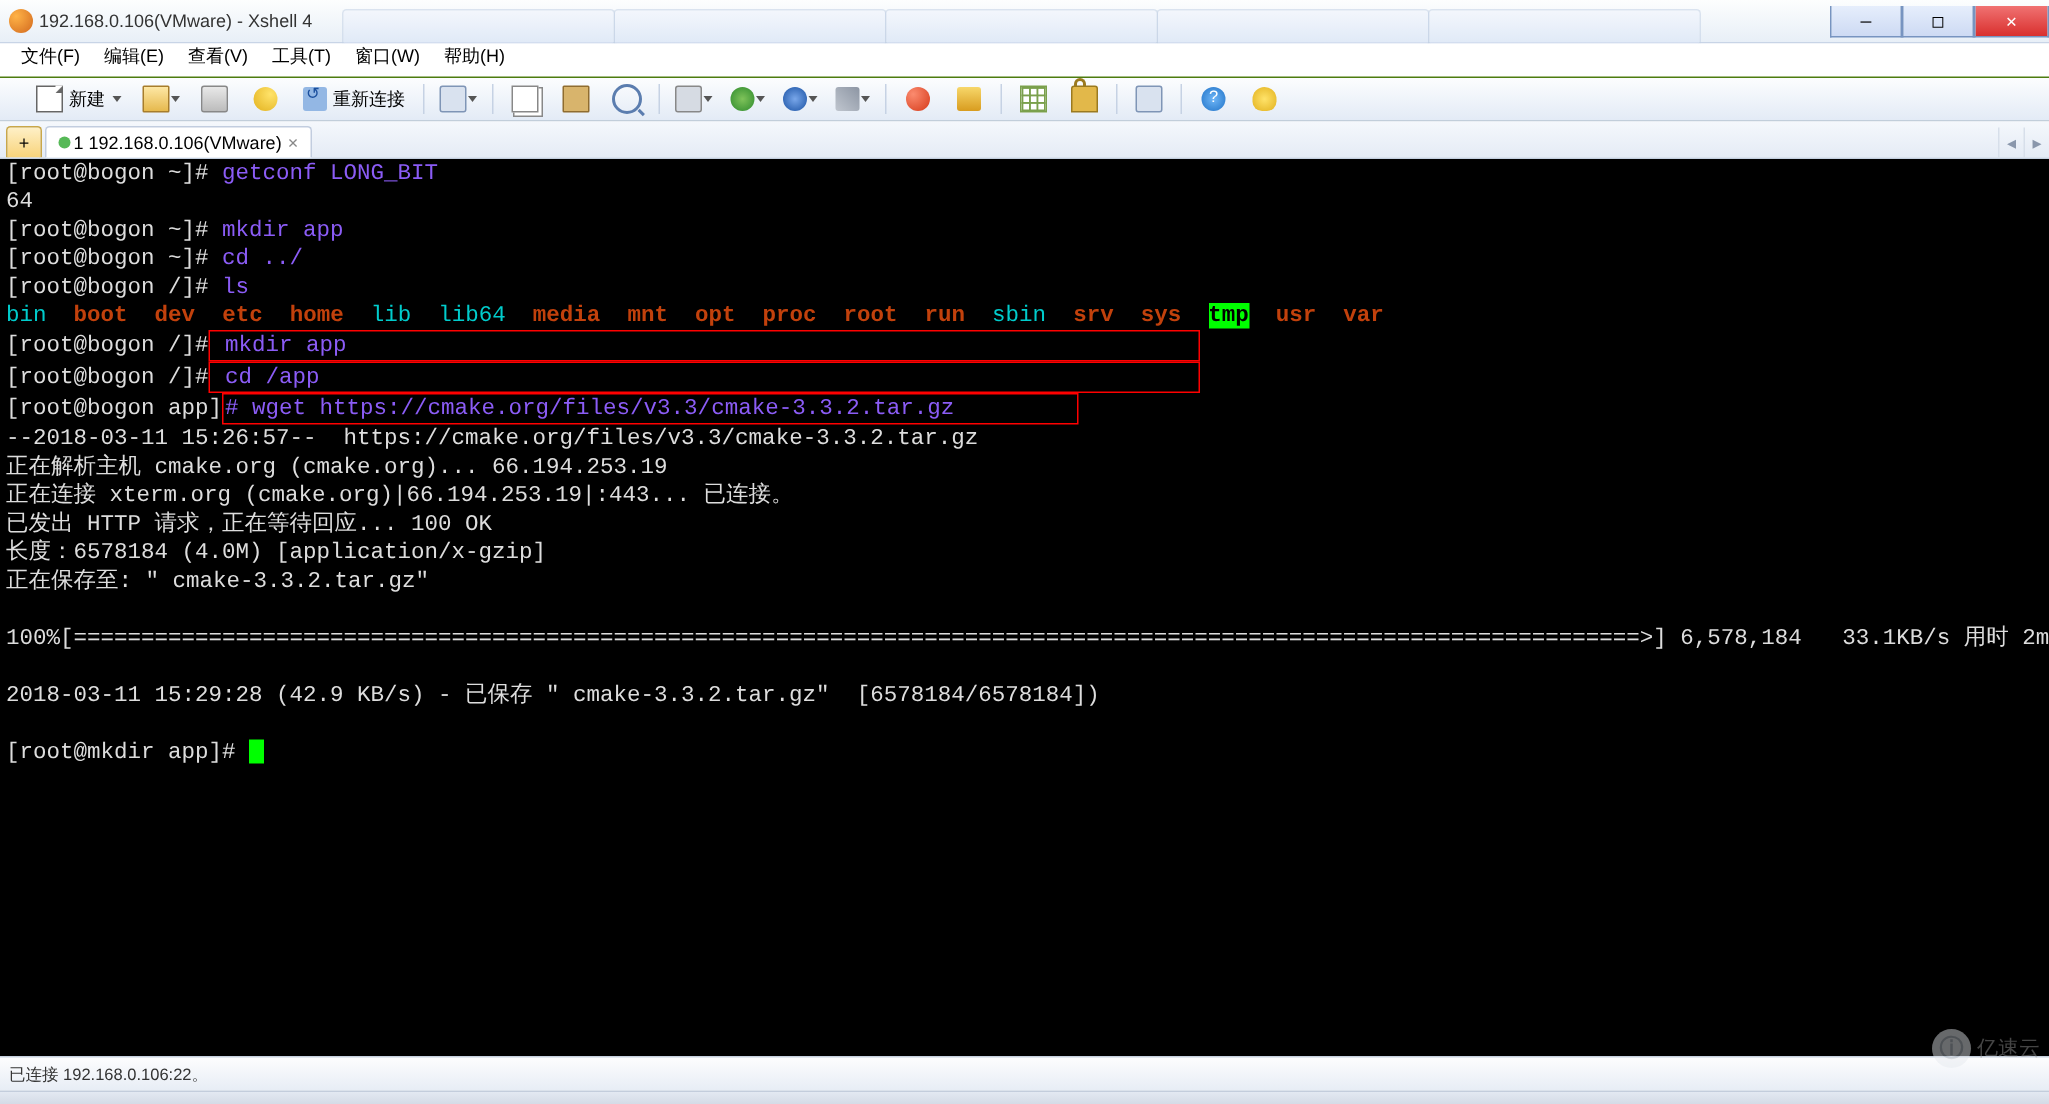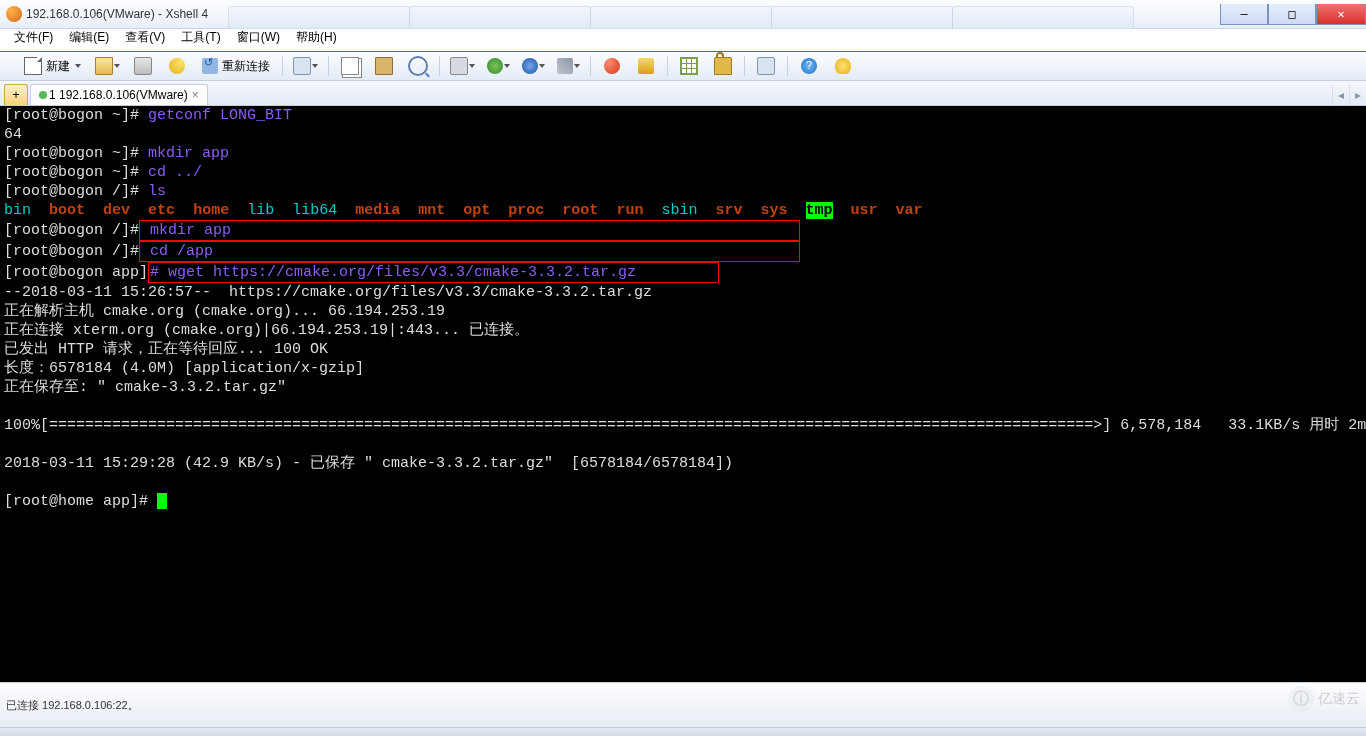--- a/index.html
+++ b/index.html
@@ -45,21 +45,21 @@
 .tabbar .tab{height:20px;background:#fff;border:1px solid #c2cddf;border-bottom:none;border-radius:3px 3px 0 0;padding:0 8px;display:flex;align-items:center;gap:2px}
 .tabbar .dot{width:8px;height:8px;border-radius:50%;background:#56b957}
 .tabbar .x{color:#888;font-family:Arial;margin-left:2px}
 .tabarrows{margin-left:auto;display:flex}
 .tabarrows .a{width:16px;height:20px;display:flex;align-items:center;justify-content:center;color:#8a97ac;border-left:1px solid #d7dfea}
 .term{flex:1;background:#000;color:#ddd;font-family:Consolas,"Courier New",monospace;font-size:15px;line-height:19px;padding:0 4px;overflow:hidden;white-space:pre}
 .term .white{color:#8b5cf6}.term .cyan{color:#00cccc;font-weight:normal}.term .blue{color:#c2410c;font-weight:bold}
 .hlg{background:#00ff00;color:#000;font-weight:bold}
 .redbox{border:1px solid #ff0000;display:inline-block;padding:0 1px}
 .cursor{background:#00ff00;display:inline-block;width:10px;height:16px;vertical-align:middle}
-.statusbar{height:20px;background:linear-gradient(#fdfdfe,#e7edf5);border-top:1px solid #c6d0de;display:flex;align-items:center;padding:12px 6px;font-size:11px;color:#333}
+.statusbar{height:20px;background:linear-gradient(#fdfdfe,#e7edf5);border-top:1px solid #c6d0de;display:flex;align-items:center;padding:1px 6px;font-size:11px;color:#333}
 .statusbar .r{margin-left:auto;display:flex;gap:2px}
 .statusbar .cell{border-left:1px solid #c6d0de;padding:0 6px}
 .watermark{position:absolute;right:6px;bottom:24px;opacity:.45;display:flex;align-items:center;gap:4px;color:#999;font-size:14px}
 .watermark .c{width:26px;height:26px;border-radius:50%;background:#e5e9ee;display:flex;align-items:center;justify-content:center;color:#aeb6bf;font-weight:bold;font-size:16px}
 .bottombar{height:8px;background:linear-gradient(#e3e9f2,#d4dbe6);border-top:1px solid #c3cddc}
 </style>
 </head>
 <body>
 
 <div class="window">
@@ -194,21 +194,21 @@
 <span>正在解析主机 cmake.org (cmake.org)... 66.194.253.19</span>
 <span>正在连接 xterm.org (cmake.org)|66.194.253.19|:443... 已连接。</span>
 <span>已发出 HTTP 请求，正在等待回应... 100 OK</span>
 <span>长度：6578184 (4.0M) [application/x-gzip]</span>
 <span>正在保存至: " cmake-3.3.2.tar.gz"</span>
 
 <span>100%[====================================================================================================================&gt;] 6,578,184   33.1KB/s 用时 2m 30s</span>
 
 <span>2018-03-11 15:29:28 (42.9 KB/s) - 已保存 " cmake-3.3.2.tar.gz"  [6578184/6578184])</span>
 
-<span>[root@home app]# </span><span class="cursor"></span></div>
+<span>[root@mkdir app]# </span><span class="cursor"></span></div>
 
   <div class="statusbar">
     <span>已连接 192.168.0.106:22。</span>
   </div>
   <div class="bottombar"></div>
 
   <div class="watermark">
     <span class="c">ⓘ</span>
     <span>亿速云</span>
   </div>

